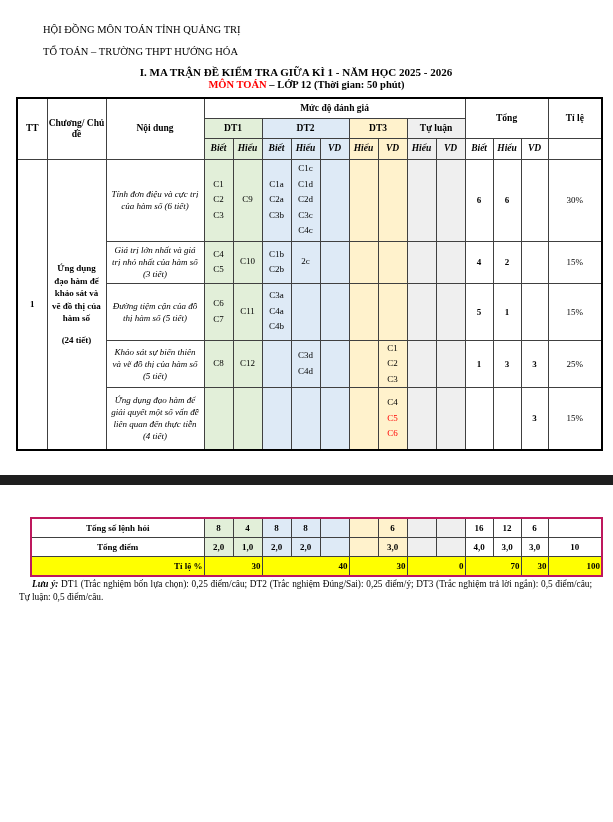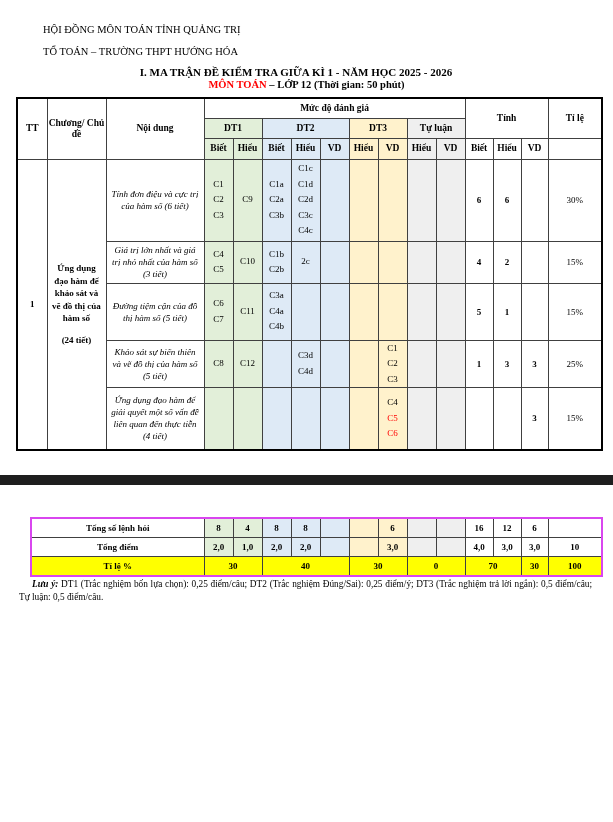--- a/index.html
+++ b/index.html
@@ -18,34 +18,34 @@
   .red { color:var(--accent-red,#FF0000); }
 
   table { border-collapse:collapse; table-layout:fixed; background:#fff; }
   th,td {
     border:1px solid #404040; text-align:center; vertical-align:middle;
     font-size:9px; padding:0 1px; overflow:hidden;
   }
   th { font-weight:bold; font-size:9.5px; line-height:11px; }
 
   .main-table  { position:absolute; left:16px;  top:97px;  width:586px; border:2px solid #000; }
-  .summary-table { position:absolute; left:30px; top:517px; width:572px; border:2px solid #d946ef; }
+  .summary-table { position:absolute; left:30px; top:517px; width:572px; border:2px solid #be185d; }
 
   .g  { background:var(--dt1,#E2EFD9); }
   .b  { background:var(--dt2,#DEEAF6); }
   .y  { background:var(--dt3,#FFF2CC); }
   .gr { background:var(--tu-luan,#EFEFEF); }
-  .hl td { background:var(--highlight-row,#FFFF00); }
+  .hl td { background:var(--highlight-row,#FFFF00);text-align:right; }
 
   .bold { font-weight:bold; }
   .content { font-style:italic; padding:0 3px; line-height:12px; }
   .chapter { font-weight:bold; padding:16px 2px; line-height:12.5px; }
   .chapter-hours { margin-top:9px; }
   .stack div { line-height:15.5px; }
-  .h20 { height:20px; } .h21 { height:21px; }
+  .h20 { height:20px; } .h21 { height:21px;font-style:italic; }
   .r1 { height:82px; } .r2 { height:42px; } .r3 { height:57px; }
   .r4 { height:47px; } .r5 { height:62px; }
   .sr { height:19px; } .sr3 { height:20px; }
   .summary-table td { font-weight:bold; }
 
   .divider { position:absolute; left:0; top:475px; width:613px; height:10px;
              background:var(--divider,#1E1E1E); }
 
   .note { position:absolute; left:19px; top:578px; width:573px;
           font-size:9.3px; line-height:12.5px; text-align:justify; text-indent:13px; }
@@ -77,21 +77,21 @@
       <col style="width:28px">
       <col style="width:27px">
     <col style="width:54px">
   </colgroup>
   <tbody>
       <tr class="h20">
     <th rowspan="3">TT</th>
     <th rowspan="3">Chương/ Chủ đề</th>
     <th rowspan="3">Nội dung</th>
     <th colspan="9">Mức độ đánh giá</th>
-    <th colspan="3" rowspan="2">Tính</th>
+    <th colspan="3" rowspan="2">Tổng</th>
     <th rowspan="2">Tỉ lệ</th>
   </tr>
   <tr class="h20">
     <th colspan="2" class="g">DT1</th>
     <th colspan="3" class="b">DT2</th>
     <th colspan="2" class="y">DT3</th>
     <th colspan="2" class="gr">Tự luận</th>
   </tr>
   <tr class="h21">
     <th class="g">Biết</th>

